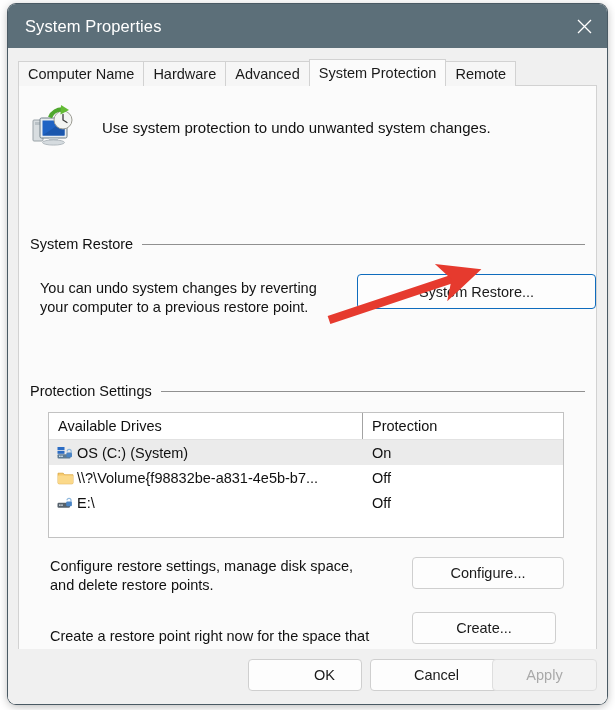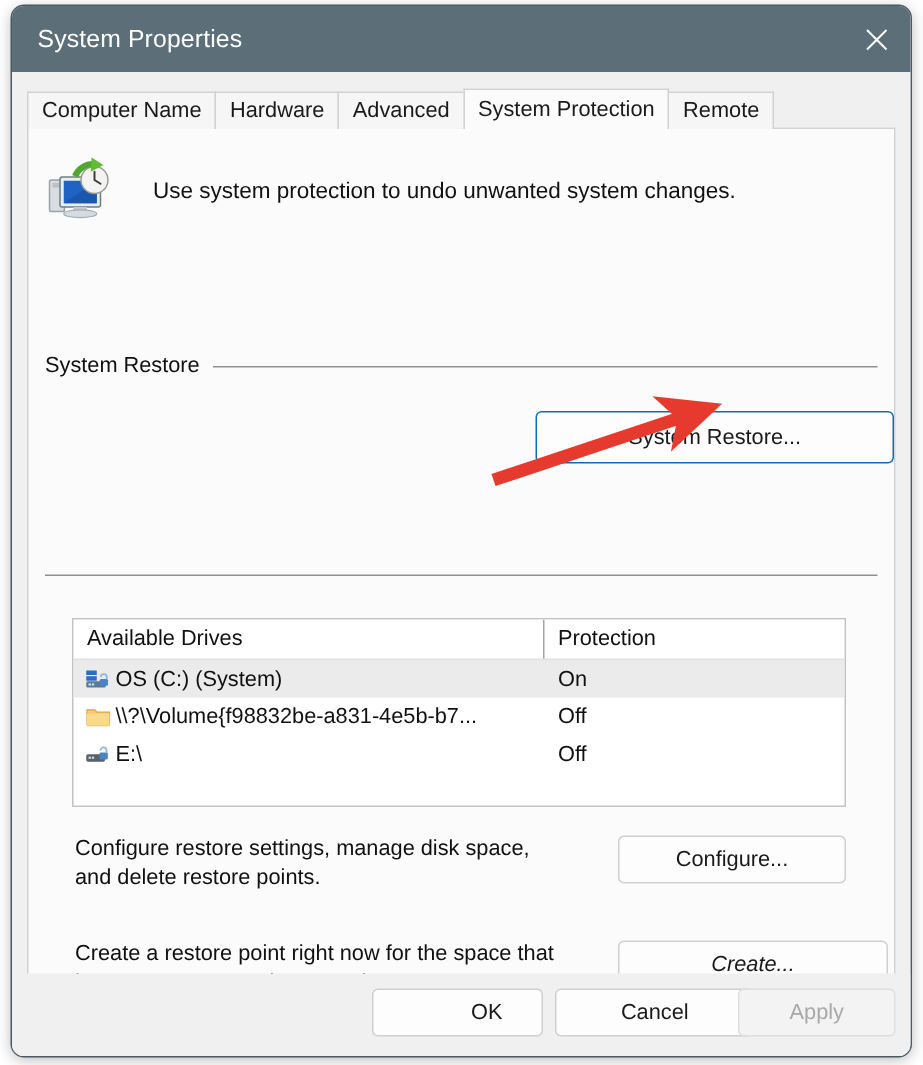--- a/index.html
+++ b/index.html
@@ -306,24 +306,29 @@
         </svg>
       </span>
       <span class="hdr-text">Use system protection to undo unwanted system changes.</span>
     </div>
 
     <div class="group-label-row" style="top:188px;">
       <span class="group-label">System Restore</span>
       <span class="group-rule"></span>
     </div>
 
+    <div class="para" style="left:32px; top:231px; width:330px;">
+      <div>You can undo system changes by reverting</div>
+      <div>your computer to a previous restore point.</div>
+    </div>
 
     <button class="btn accent" style="left:349px; top:226px; width:239px; height:35px;">System Restore...</button>
 
     <div class="group-label-row" style="top:335px;">
+      <span class="group-label">Protection Settings</span>
       <span class="group-rule"></span>
     </div>
 
     <div class="listbox">
       <div class="lv-head">
         <div class="col col-drive">Available Drives</div>
         <div class="col col-prot">Protection</div>
       </div>
 
       <div class="lv-row selected">
@@ -377,21 +382,21 @@
     <div class="para" style="left:42px; top:509px; width:360px;">
       <div>Configure restore settings, manage disk space,</div>
       <div>and delete restore points.</div>
     </div>
     <button class="btn" style="left:404px; top:509px; width:152px; height:32px;">Configure...</button>
 
     <div class="para" style="left:42px; top:579px; width:380px;">
       <div>Create a restore point right now for the space that</div>
       <div>have system protection turned on.</div>
     </div>
-    <button class="btn" style="left:404px; top:579px; width:180px; height:32px;font-style:italic;">Create...</button>
+    <button class="btn" style="left:404px; top:564px; width:144px; height:32px;">Create...</button>
 
     <div class="footer">
       <button class="fbtn" style="left:240px; width:114px;padding-left:45px;">OK</button>
       <button class="fbtn" style="left:362px; width:133px;">Cancel</button>
       <button class="fbtn disabled" style="left:484px; width:105px;">Apply</button>
     </div>
 
   </div>
 </div>
 

